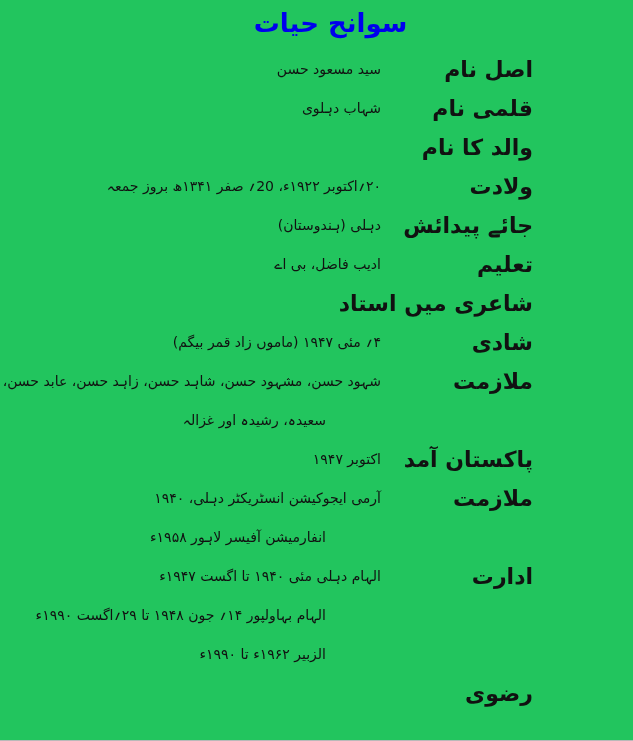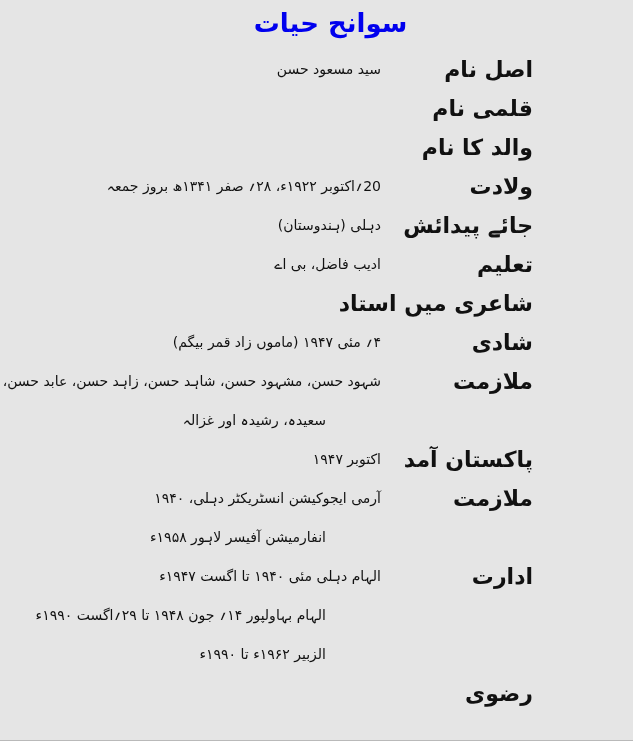--- a/index.html
+++ b/index.html
@@ -1,18 +1,18 @@
 <!DOCTYPE html>
 <html lang="ur" dir="rtl"><head>
 <meta charset="utf-8">
 <style>
   html,body { margin:0; padding:0; background:#ffffff; }
   .page {
     width:633px; height:741px; box-sizing:border-box; overflow:hidden;
-    background:#e5e5e5; direction:rtl;
+    background:#22c55e; direction:rtl;
     font-family:"DejaVu Sans", sans-serif;
     border-bottom:1px solid #b9b9b9;
     padding-left:28px;
   }
   .title {
     padding-top:8px; text-align:center;
     font-size:26px; font-weight:bold; color:#0000ee;
     letter-spacing:1px;
   }
   .content { padding:12px 100px 0 18px; }
@@ -37,30 +37,33 @@
 
     <div class="row">
       <div class="row-label">اصل نام</div>
       <div class="row-value">
         <div class="line">سید مسعود حسن</div>
       </div>
     </div>
 
     <div class="row">
       <div class="row-label">قلمی نام</div>
+      <div class="row-value">
+        <div class="line">شہاب دہلوی</div>
+      </div>
     </div>
 
     <div class="row">
       <div class="row-label">والد کا نام</div>
     </div>
 
     <div class="row">
       <div class="row-label">ولادت</div>
       <div class="row-value">
-        <div class="line">20؍اکتوبر ۱۹۲۲ء، ۲۸؍ صفر ۱۳۴۱ھ بروز جمعہ</div>
+        <div class="line">۲۰؍اکتوبر ۱۹۲۲ء، 20؍ صفر ۱۳۴۱ھ بروز جمعہ</div>
       </div>
     </div>
 
     <div class="row">
       <div class="row-label">جائے پیدائش</div>
       <div class="row-value">
         <div class="line">دہلی (ہندوستان)</div>
       </div>
     </div>
 

